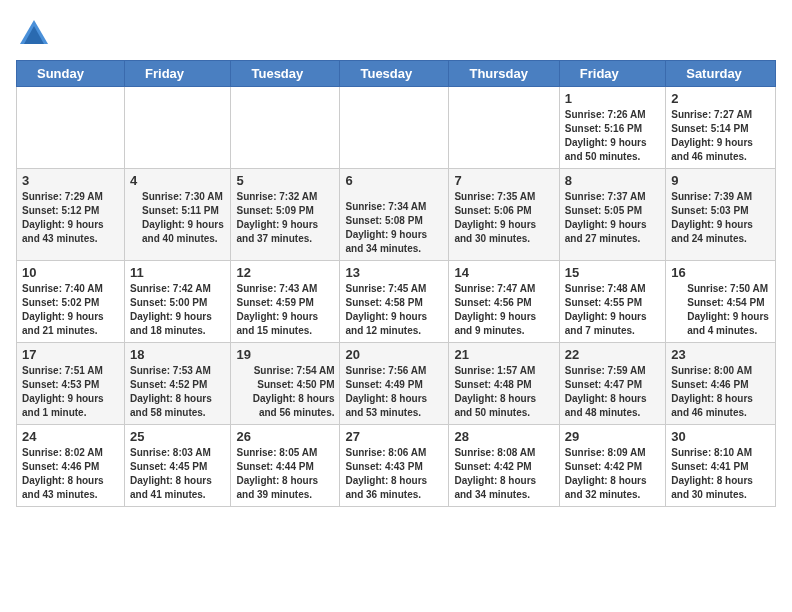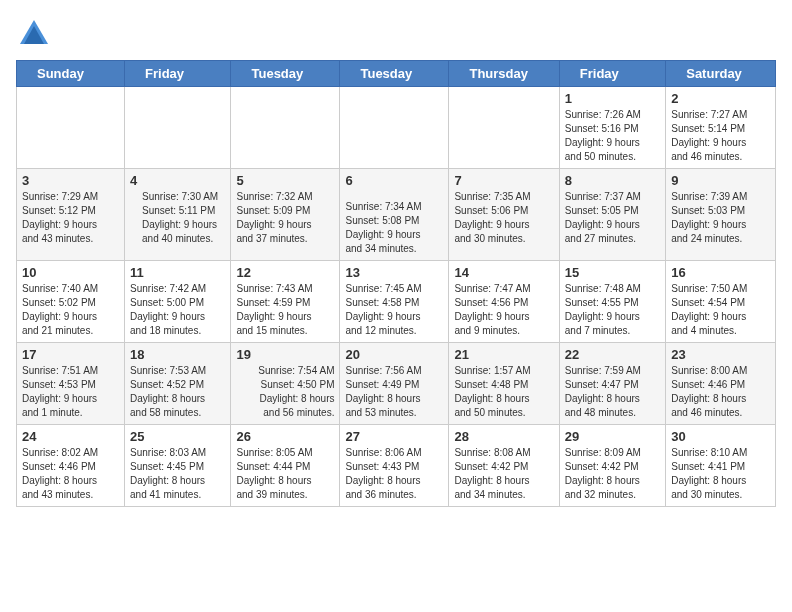--- a/index.html
+++ b/index.html
@@ -80,20 +80,21 @@
     .day-number {
       font-size: 13px;
       font-weight: bold;
       display: block;
       margin-bottom: 2px;
     }
     .day-info {
       font-size: 10px;
       line-height: 1.4;
       color: #333;
+      font-weight: bold;
     }
     .empty-cell {
       background: #fff !important;
     }
   </style>
 </head>
 <body>
 
 <div class="header">
   <div class="logo">
@@ -235,21 +236,21 @@
         </td>
         <td>
           <span class="day-number">15</span>
           <div class="day-info" style="white-space: pre-line;">Sunrise: 7:48 AM
 Sunset: 4:55 PM
 Daylight: 9 hours
 and 7 minutes.</div>
         </td>
         <td>
           <span class="day-number">16</span>
-          <div class="day-info" style="white-space: pre-line;">Sunrise: 7:50 AM
+          <div class="day-info" style="white-space: pre-line; margin-left: 16px;">Sunrise: 7:50 AM
 Sunset: 4:54 PM
 Daylight: 9 hours
 and 4 minutes.</div>
         </td>
       </tr>
       <tr>
         <td>
           <span class="day-number">17</span>
           <div class="day-info" style="white-space: pre-line;">Sunrise: 7:51 AM
 Sunset: 4:53 PM

